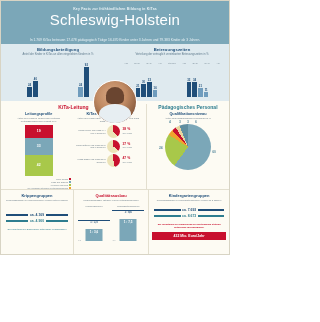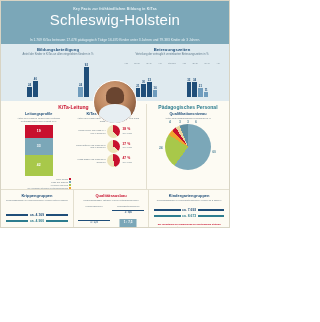--- a/index.html
+++ b/index.html
@@ -7,21 +7,21 @@
     margin: 0; padding: 0;
     background: #ffffff;
   }
   body {
     width: 230px; height: 322px;
     font-family: "Liberation Sans", sans-serif;
     overflow: hidden;
   }
   .page {
     position: relative;
-    width: 230px; height: 228px;
+    width: 230px; height: 255px;
     background: #fdfbf3;
     border: 1px solid #d8d4c4;
     overflow: hidden;
   }
 
   
   .header {
     position: relative;
     background: #7ba7b8;
     height: 43px;

